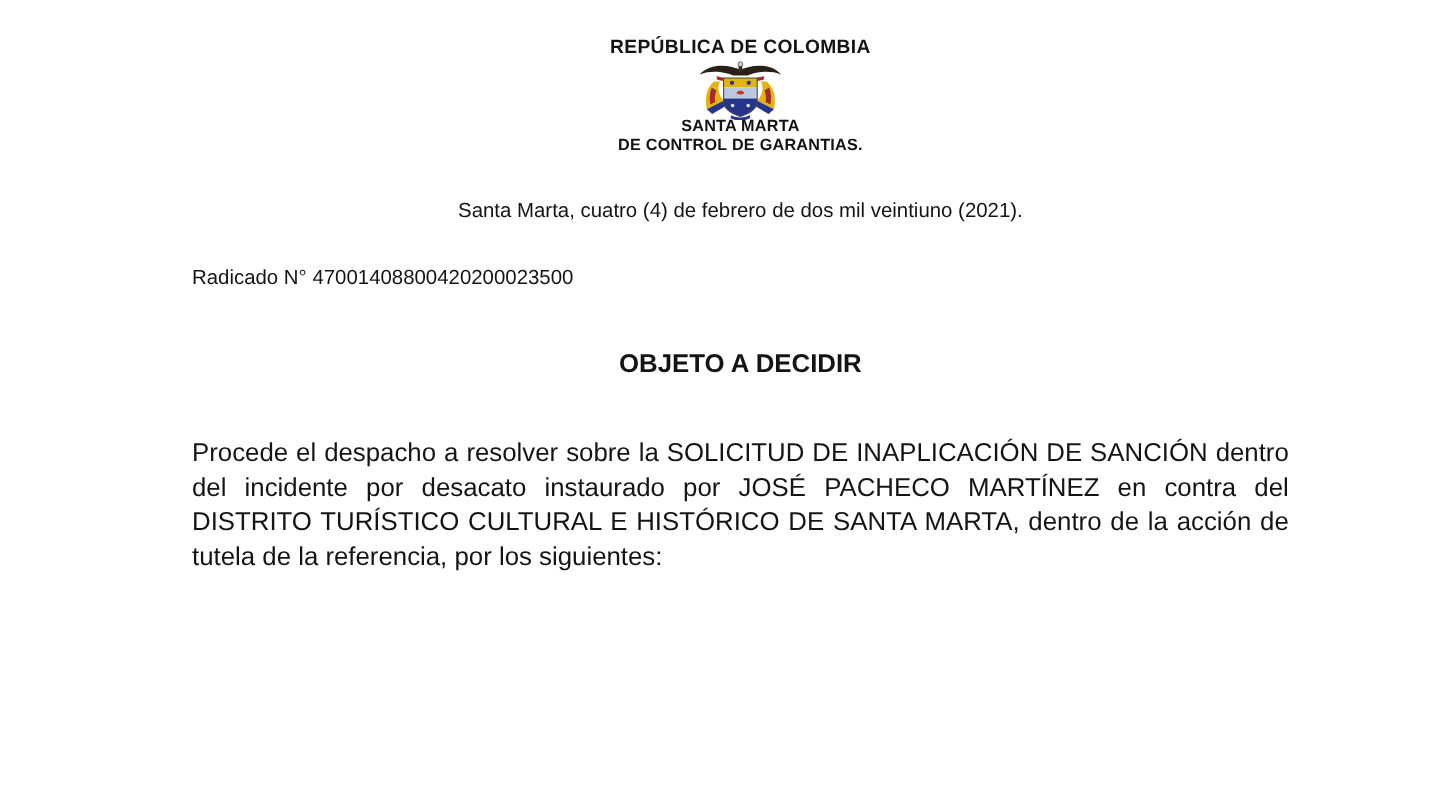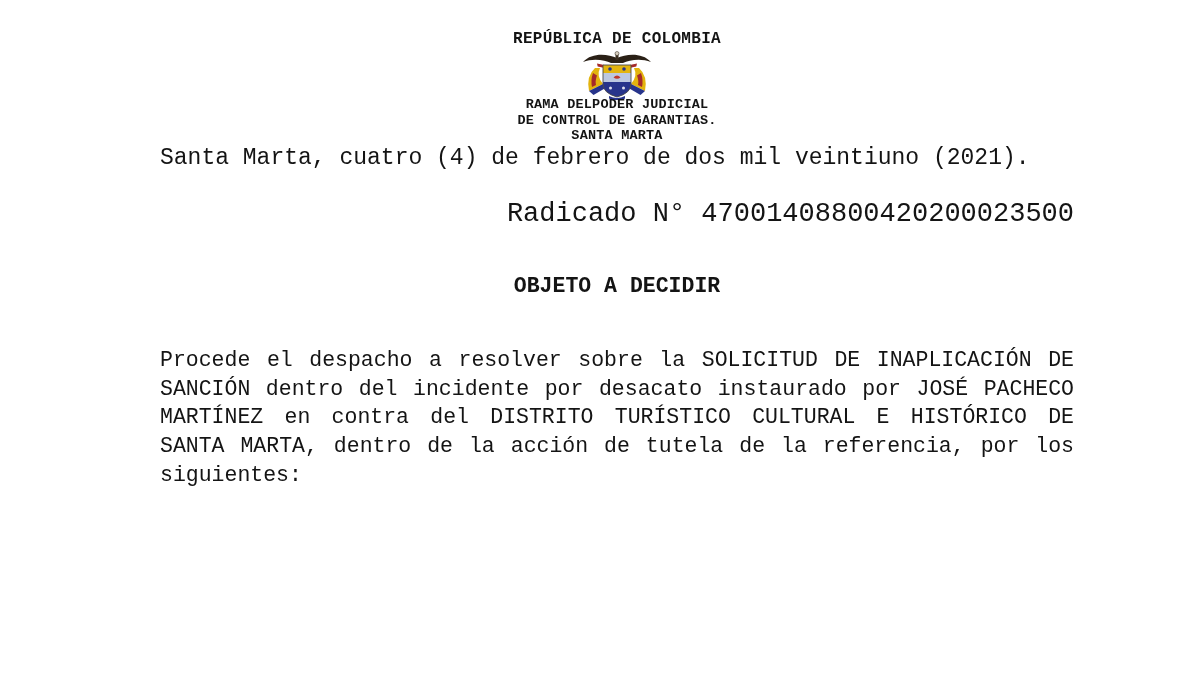--- a/index.html
+++ b/index.html
@@ -8,21 +8,21 @@
     background: #ffffff;
     width: 1200px;
     height: 675px;
     overflow: hidden;
   }
   .page {
     position: relative;
     width: 1200px;
     height: 675px;
     background: #ffffff;
-    font-family: Liberation Mono, monospace;
+    font-family: Liberation Sans, sans-serif;
     color: #141414;
   }
   .content {
     position: absolute;
     left: 160px;
     top: 30px;
     width: 914px;
   }
   .header-block {
     text-align: center;
@@ -39,26 +39,28 @@
     margin-bottom: -3px;
     line-height: 0;
   }
   .court-lines {
     font-size: 13.5px;
     font-weight: bold;
     line-height: 15.6px;
     letter-spacing: 0.2px;
   }
   .date-line {
-    font-size: 23px;
+    text-align: center;
+    font-size: 17px;
     line-height: 29px;
+    margin-top: 33px;
   }
   .radicado-line {
-    text-align: right;
-    font-size: 27px;
+    text-align: left;
+    font-size: 17px;
     line-height: 29px;
     margin-top: 27px;
   }
   .section-heading {
     text-align: center;
     font-size: 21.5px;
     font-weight: bold;
     line-height: 29px;
     margin: 43px 0 0 0;
   }
@@ -108,23 +110,22 @@
           <circle cx="31.5" cy="38" r="1.5" fill="#FFFFFF" opacity="0.85"></circle>
           <circle cx="44.5" cy="38" r="1.5" fill="#FFFFFF" opacity="0.85"></circle>
 
           <path d="M24 15 h28 v19 Q52 43 38 47 Q24 43 24 34 Z" fill="none" stroke="#4A4A4A" stroke-width="0.9"></path>
 
           <path d="M30 46 Q38 50 46 46 L46 48.5 Q38 52.5 30 48.5 Z" fill="#27348B"></path>
         </svg>
       </div>
 
       <div class="court-lines">
-        <div>RAMA DELPODER JUDICIAL</div>
+        <div>SANTA MARTA</div>
         <div>DE CONTROL DE GARANTIAS.</div>
-        <div>SANTA MARTA</div>
       </div>
     </div>
 
     <div class="date-line">Santa Marta, cuatro (4) de febrero de dos mil veintiuno (2021).</div>
 
     <div class="radicado-line">Radicado N° 47001408800420200023500</div>
 
     <div class="section-heading">OBJETO A DECIDIR</div>
 
     <p class="body-paragraph">Procede el despacho a resolver sobre la SOLICITUD DE INAPLICACIÓN DE SANCIÓN dentro del incidente por desacato instaurado por JOSÉ PACHECO MARTÍNEZ en contra del DISTRITO TURÍSTICO CULTURAL E HISTÓRICO DE SANTA MARTA, dentro de la acción de tutela de la referencia, por los siguientes:</p>

